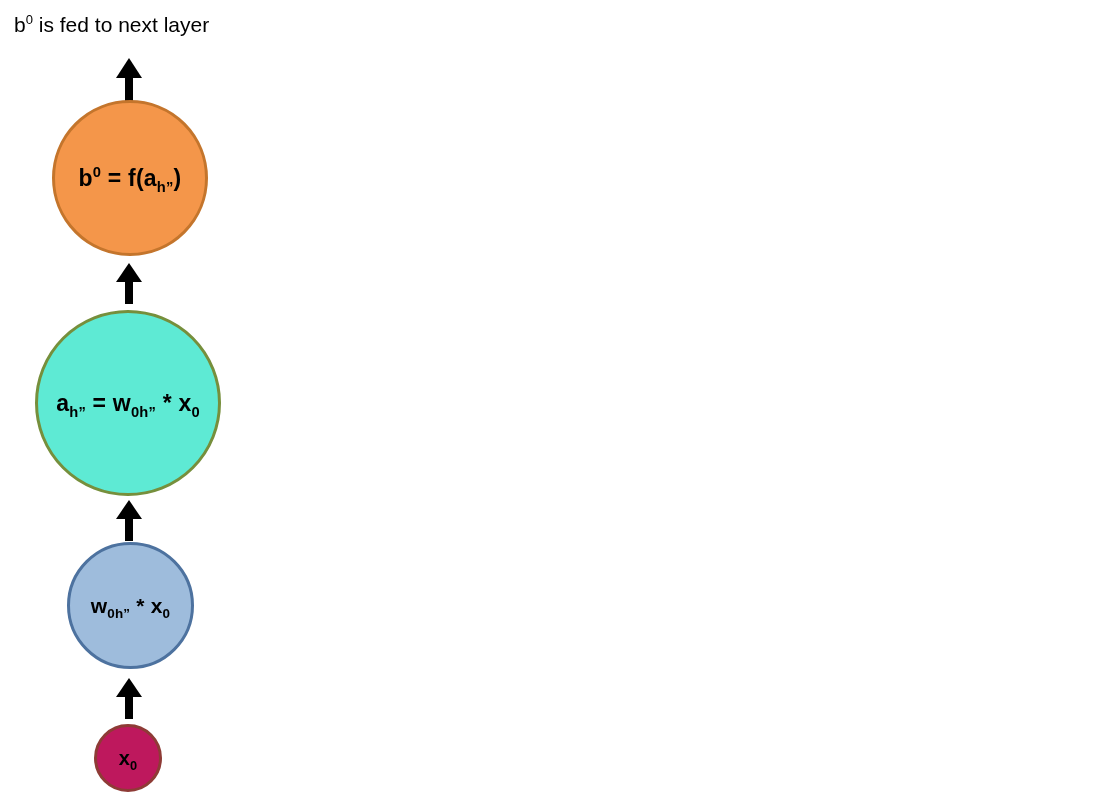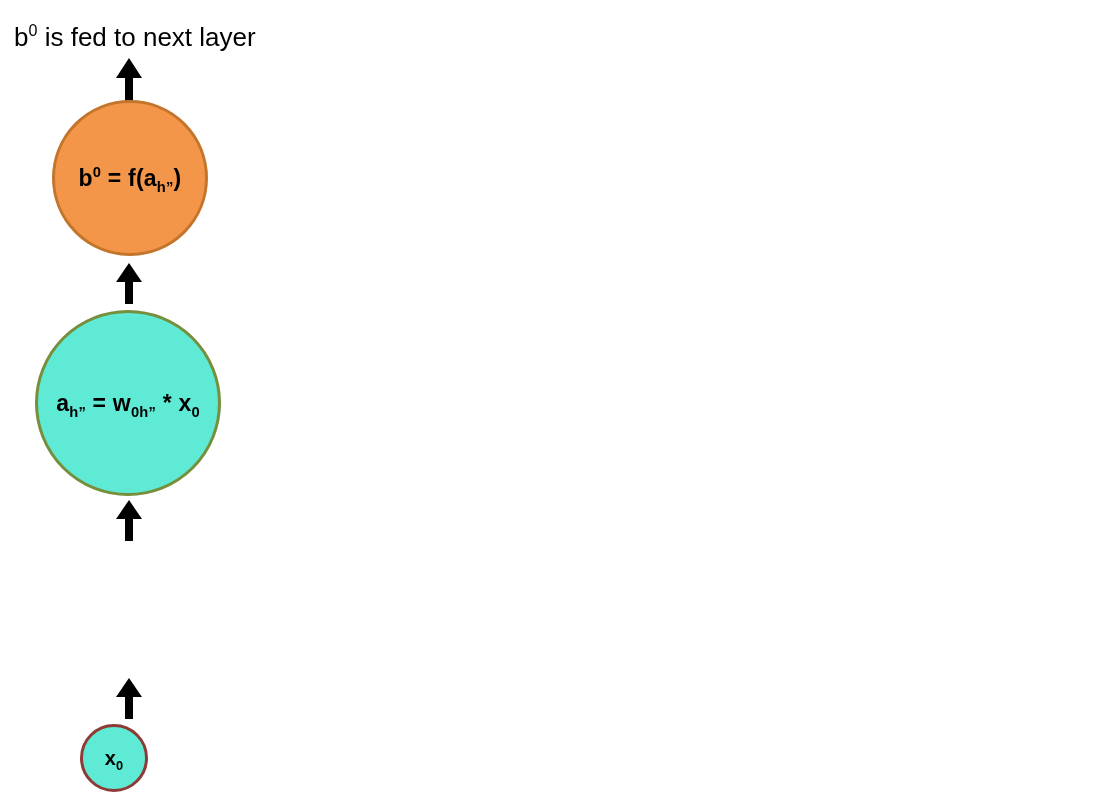--- a/index.html
+++ b/index.html
@@ -14,22 +14,22 @@
     position: relative;
     overflow: hidden;
     font-family: "Liberation Sans", sans-serif;
     -webkit-font-smoothing: antialiased;
   }
 
   
   #caption {
     position: absolute;
     left: 14px;
-    top: 24px;
-    font-size: 26px;
+    top: 12px;
+    font-size: 21px;
     line-height: 26px;
     color: #000000;
     font-weight: 400;
     white-space: nowrap;
   }
   #caption sup {
     font-size: 0.62em;
     vertical-align: super;
     line-height: 0;
   }
@@ -99,25 +99,25 @@
     top: 542px;
     width: 127px;
     height: 127px;
     background: #9EBCDC;
     border: 3px solid #4D729F;
   }
   #node-product .node-label { font-size: 21px; }
 
   
   #node-input {
-    left: 80px;
+    left: 94px;
     top: 724px;
     width: 68px;
     height: 68px;
-    background: #5eead4;
+    background: #be185d;
     border: 3px solid #8E3B36;
   }
   #node-input .node-label { font-size: 20px; }
 
   
   .arrow {
     position: absolute;
     overflow: visible;
   }
 </style>
@@ -156,20 +156,25 @@
     </span>
   </div>
 
   <svg class="arrow" style="left:104px; top:499px;" width="52" height="46" viewBox="0 0 52 46">
     <g fill="#000000" stroke="none">
       <rect x="21" y="14" width="8" height="28"></rect>
       <polygon points="25,1 38,20 12,20"></polygon>
     </g>
   </svg>
 
+  <div class="node" id="node-product">
+    <span class="node-label">
+      <span>w</span><sub>0h”</sub><span> * x</span><sub>0</sub>
+    </span>
+  </div>
 
   <svg class="arrow" style="left:104px; top:677px;" width="52" height="46" viewBox="0 0 52 46">
     <g fill="#000000" stroke="none">
       <rect x="21" y="14" width="8" height="28"></rect>
       <polygon points="25,1 38,20 12,20"></polygon>
     </g>
   </svg>
 
   <div class="node" id="node-input">
     <span class="node-label">

